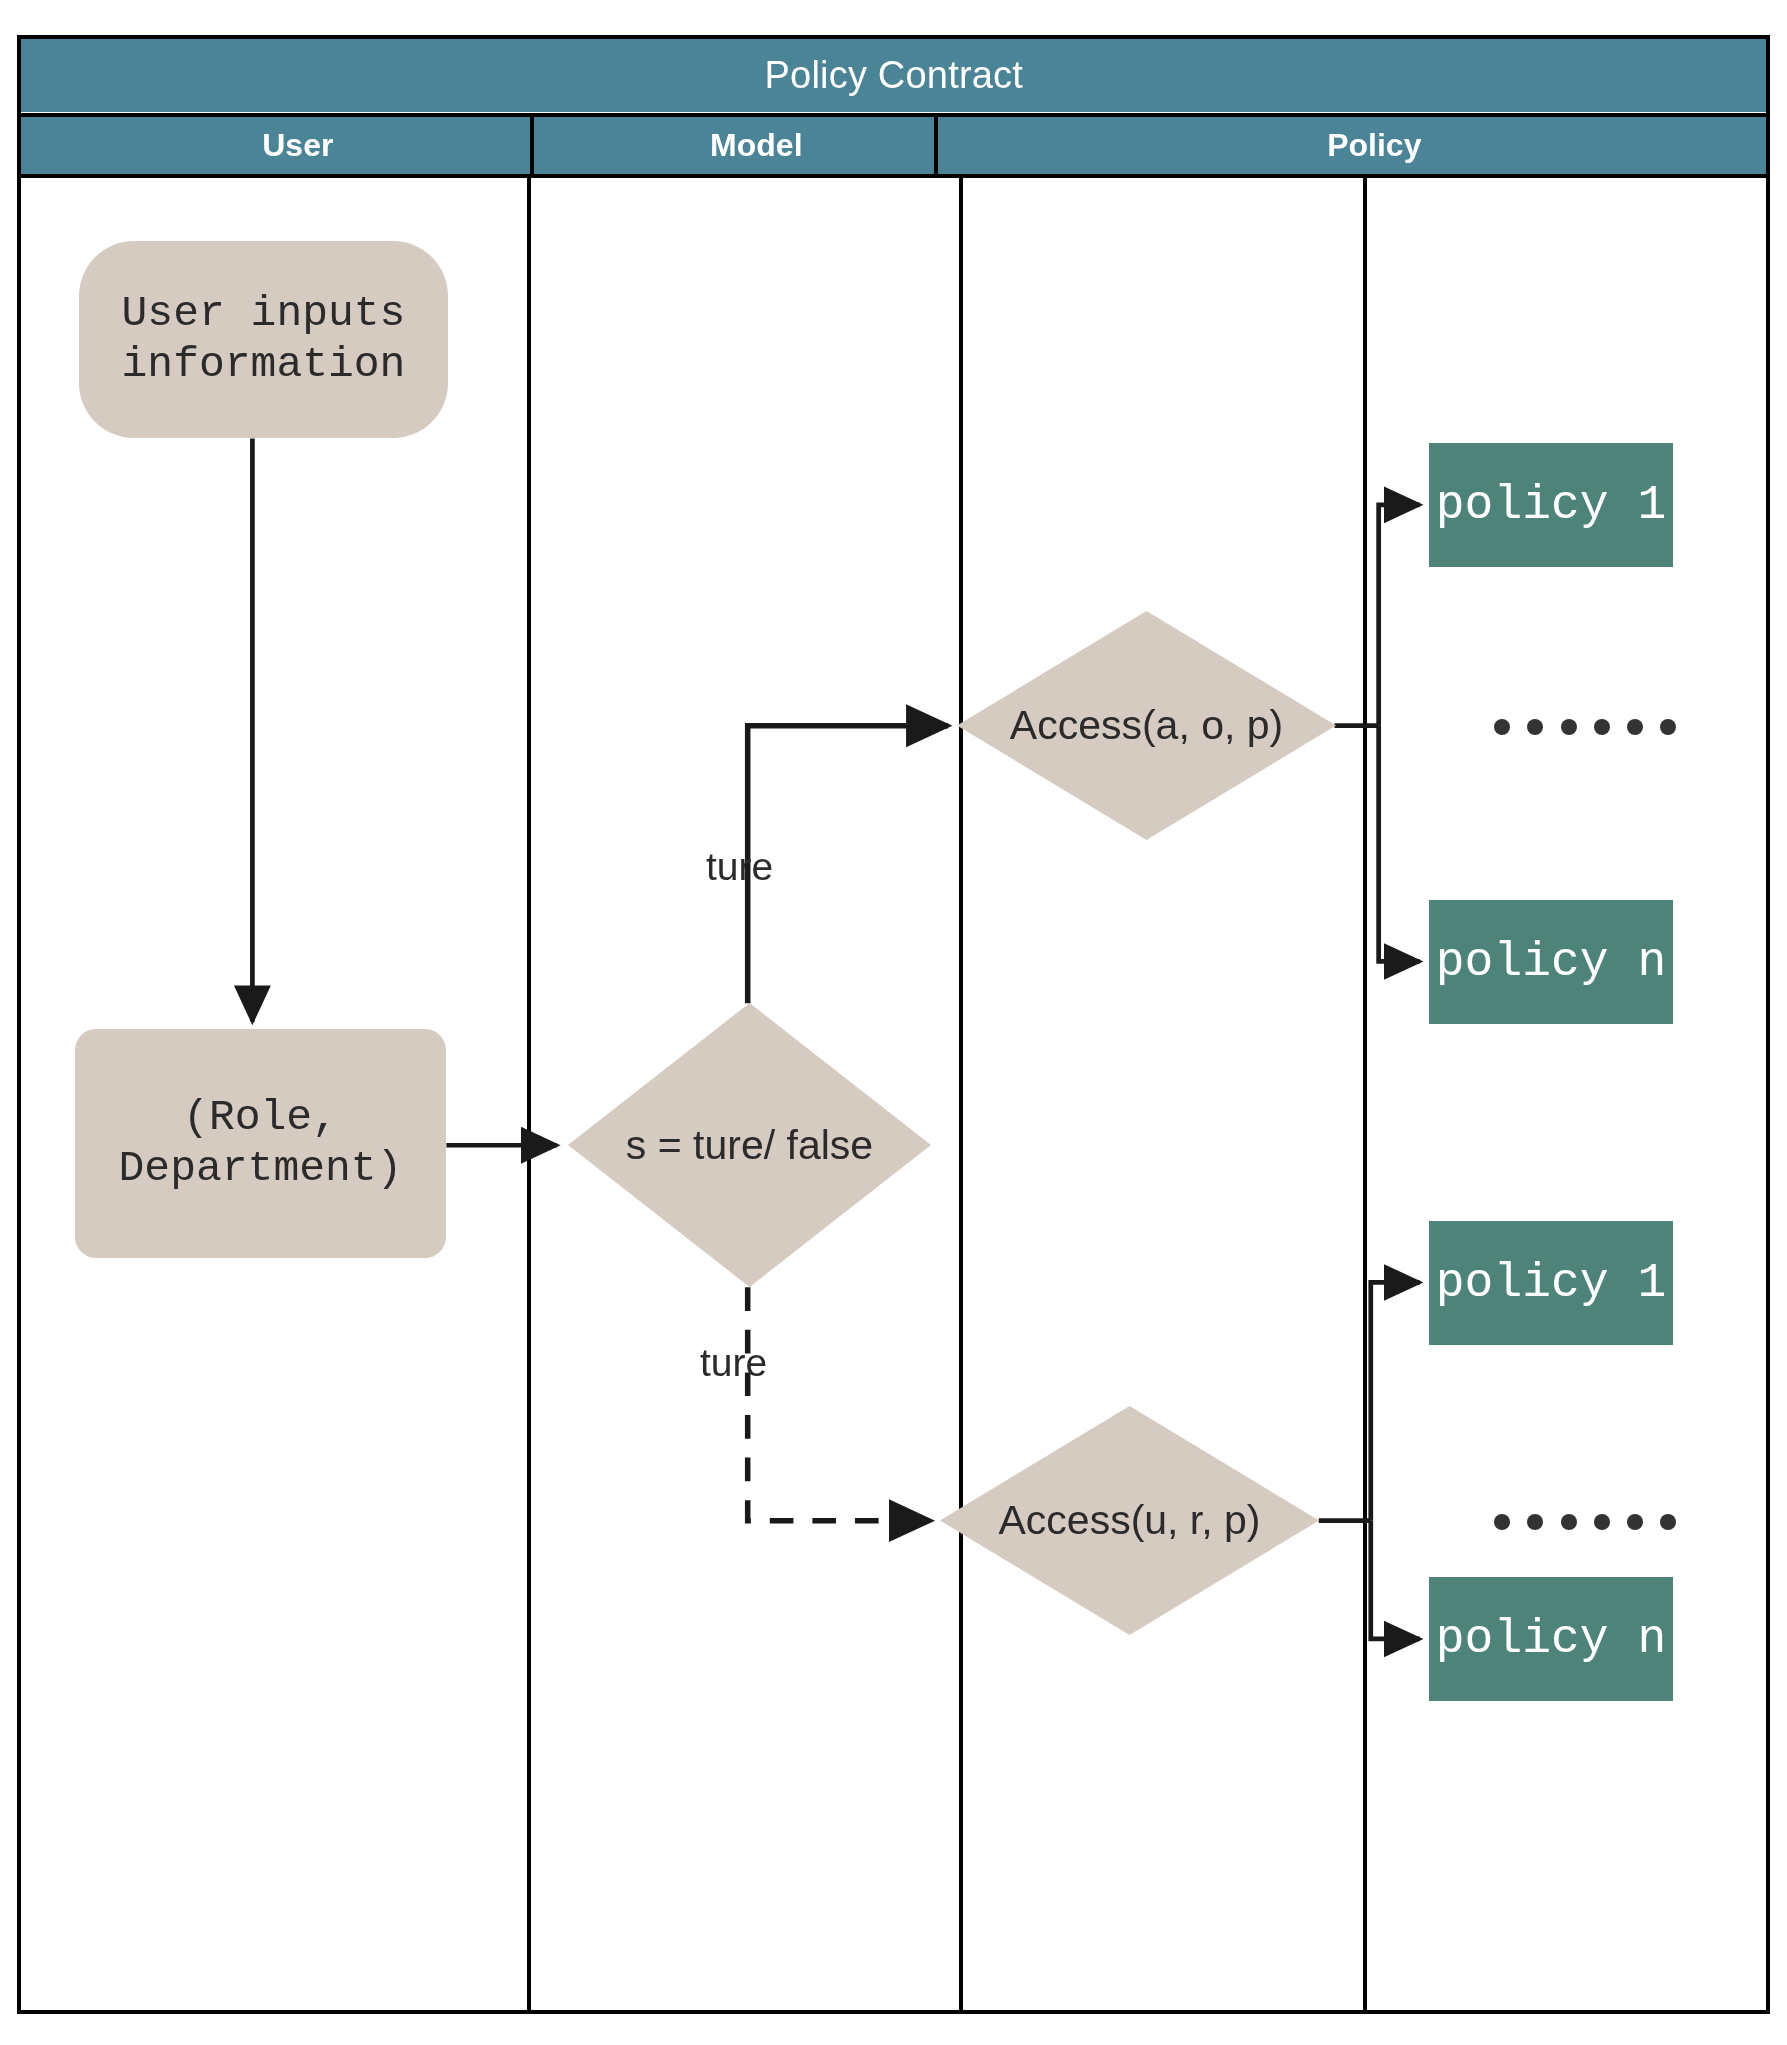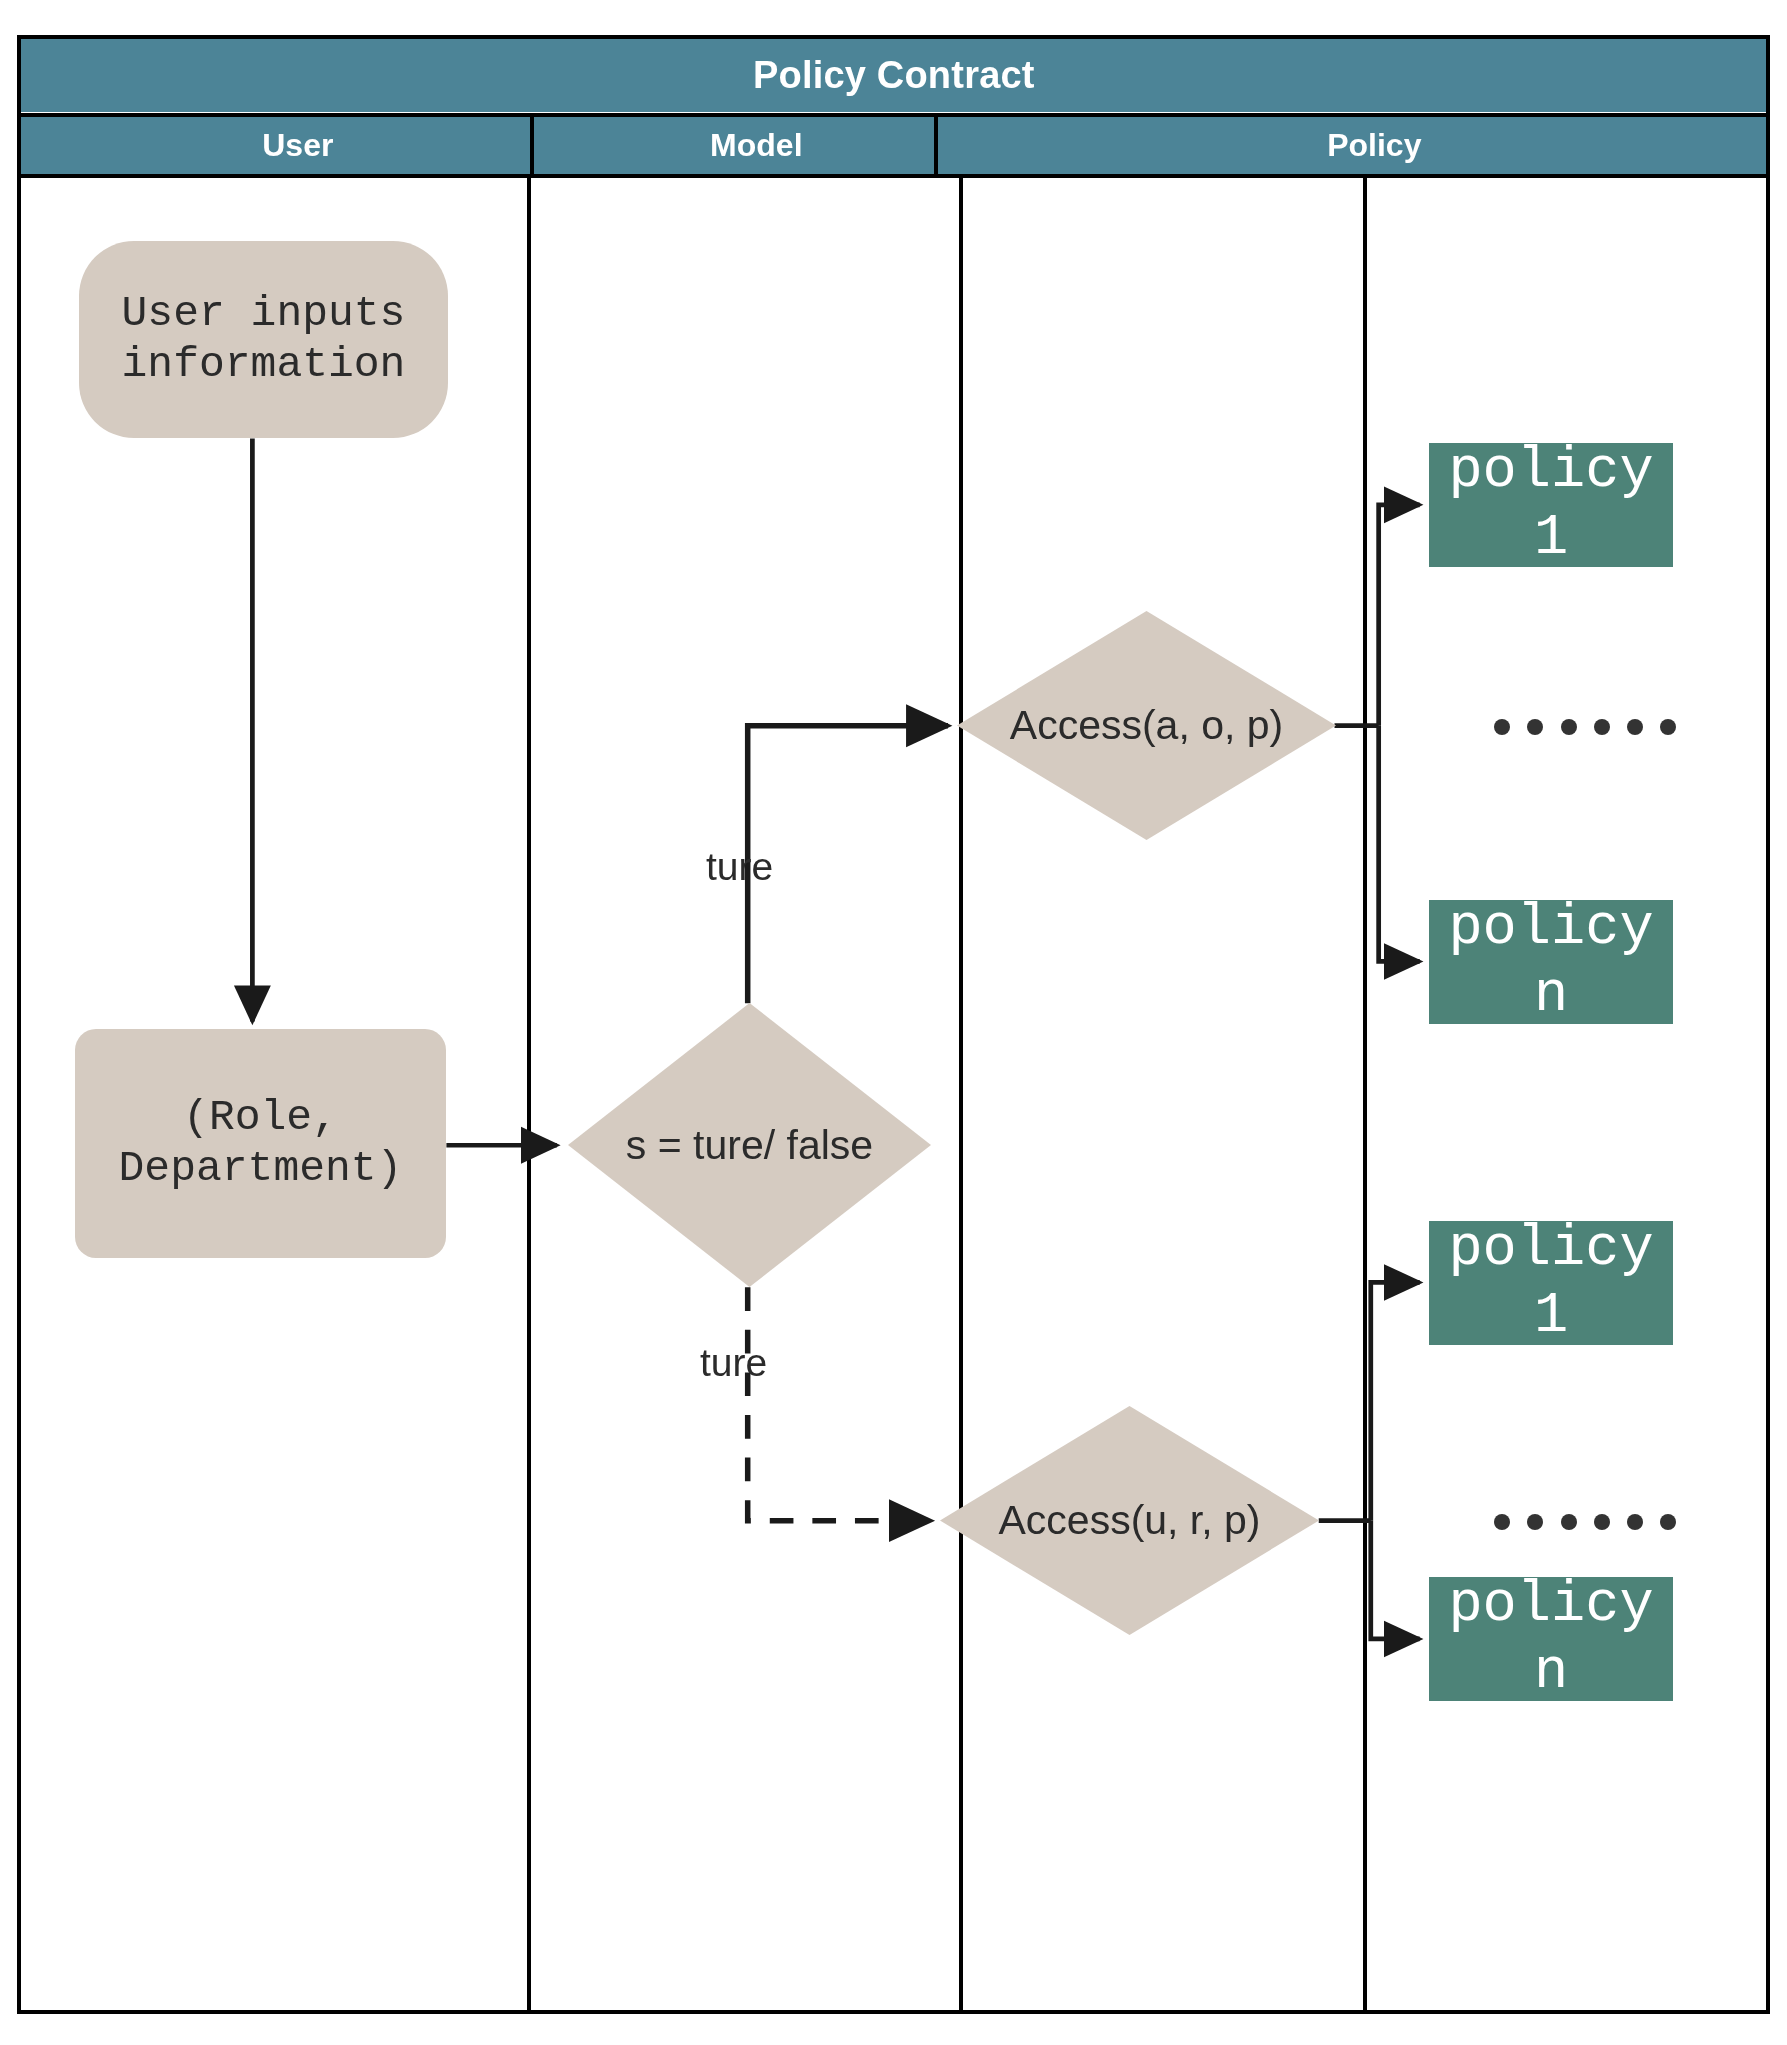--- a/index.html
+++ b/index.html
@@ -6,40 +6,40 @@
   body{font-family:"Liberation Sans",sans-serif;}
   #stage{position:relative;width:1788px;height:2046px;background:#fff;overflow:hidden;}
 
   
   .frame{position:absolute;left:17.3px;top:35px;width:1753px;height:1979px;
          border:4.7px solid #000;box-sizing:border-box;background:#fff;}
   .title-band{position:absolute;left:17.3px;top:35px;width:1753px;height:77px;
               background:#4c8497;box-sizing:border-box;
               border-left:4.7px solid #000;border-right:4.7px solid #000;border-top:4.7px solid #000;
               display:flex;align-items:center;justify-content:center;}
-  .title-band span{color:#fff;font-size:38px;font-weight:bold;letter-spacing:0.2px;}
+  .title-band span{color:#fff;font-size:38px;font-weight:normal;letter-spacing:0.2px;}
 
   .lane-head-row{position:absolute;left:17.3px;top:113px;width:1753px;height:65px;
                  background:#4c8497;display:flex;box-sizing:border-box;
                  border-left:4.7px solid #000;border-right:4.7px solid #000;
                  border-top:4px solid #000;border-bottom:4px solid #000;}
   .lane-head{display:flex;align-items:center;justify-content:center;height:100%;
              box-sizing:border-box;color:#fff;font-size:32px;font-weight:bold;padding-left:44px;}
   .lane-head + .lane-head{border-left:4px solid #000;}
 
   
   .lane-sep{position:absolute;width:4px;background:#000;top:177px;height:1833px;}
 
   
   .node{position:absolute;box-sizing:border-box;display:flex;align-items:center;
         justify-content:center;text-align:center;line-height:1.18;font-family:Liberation Mono, monospace;}
 
   .rounded-tan{background:#d5cbc1;border-radius:55px;color:#2b2b2b;font-size:43px;}
   .rect-tan{background:#d5cbc1;color:#2b2b2b;font-size:43px;border-radius:21px;}
-  .rect-green{background:#4d8378;color:#fff;font-size:57px;}
+  .rect-green{background:#4d8378;color:#fff;font-size:48px;}
 
   .diamond-wrap{position:absolute;}
   .diamond-shape{position:absolute;left:0;top:0;width:100%;height:100%;
                  background:#d5cbc1;
                  clip-path:polygon(50% 0%,100% 50%,50% 100%,0% 50%);}
   .diamond-label{position:absolute;left:0;top:0;width:100%;height:100%;
                  display:flex;align-items:center;justify-content:center;
                  color:#2b2b2b;font-size:41px;white-space:nowrap;}
 
   .edge-label{position:absolute;color:#2b2b2b;font-size:39px;white-space:nowrap;}

